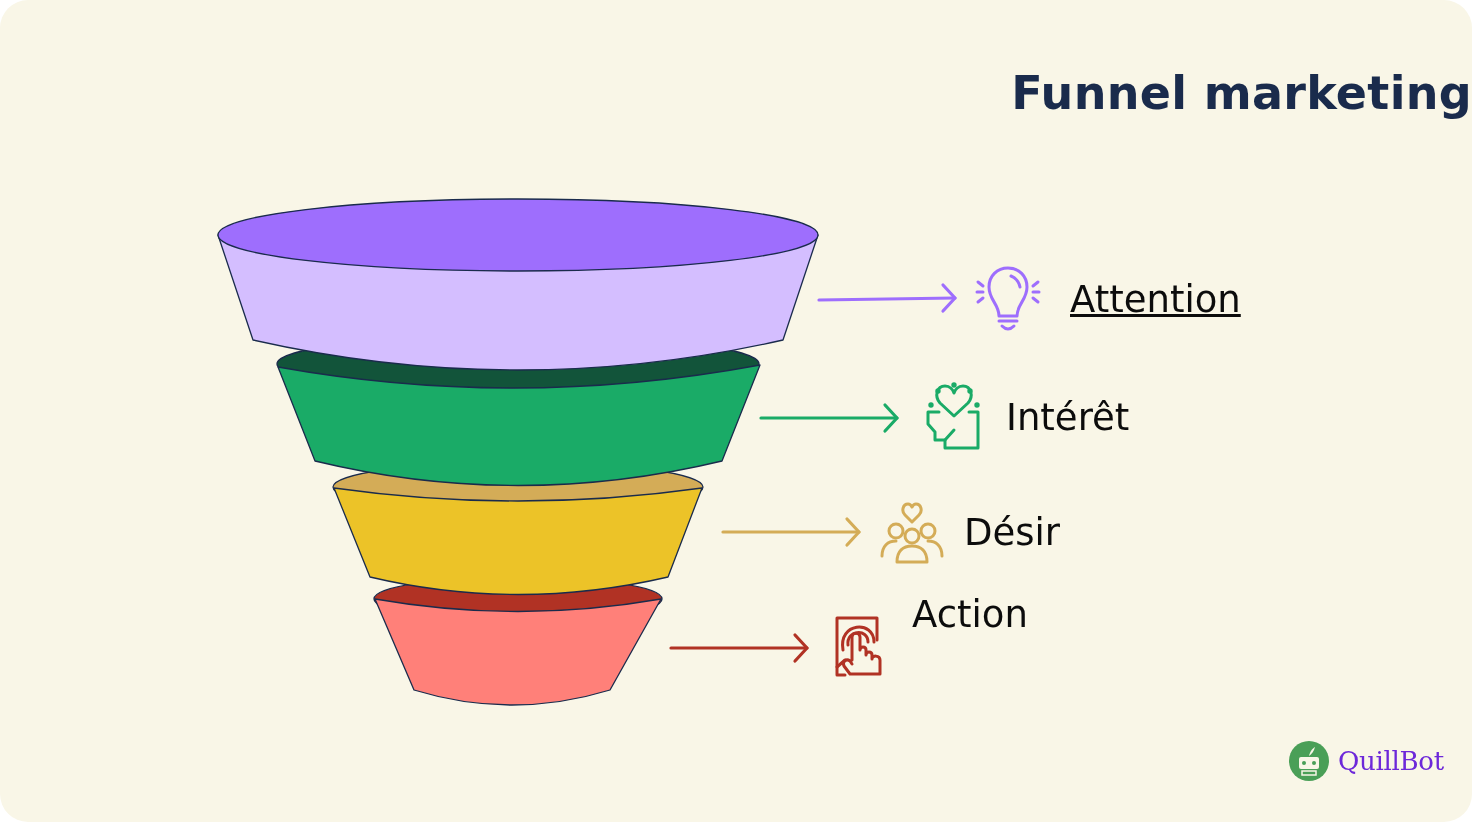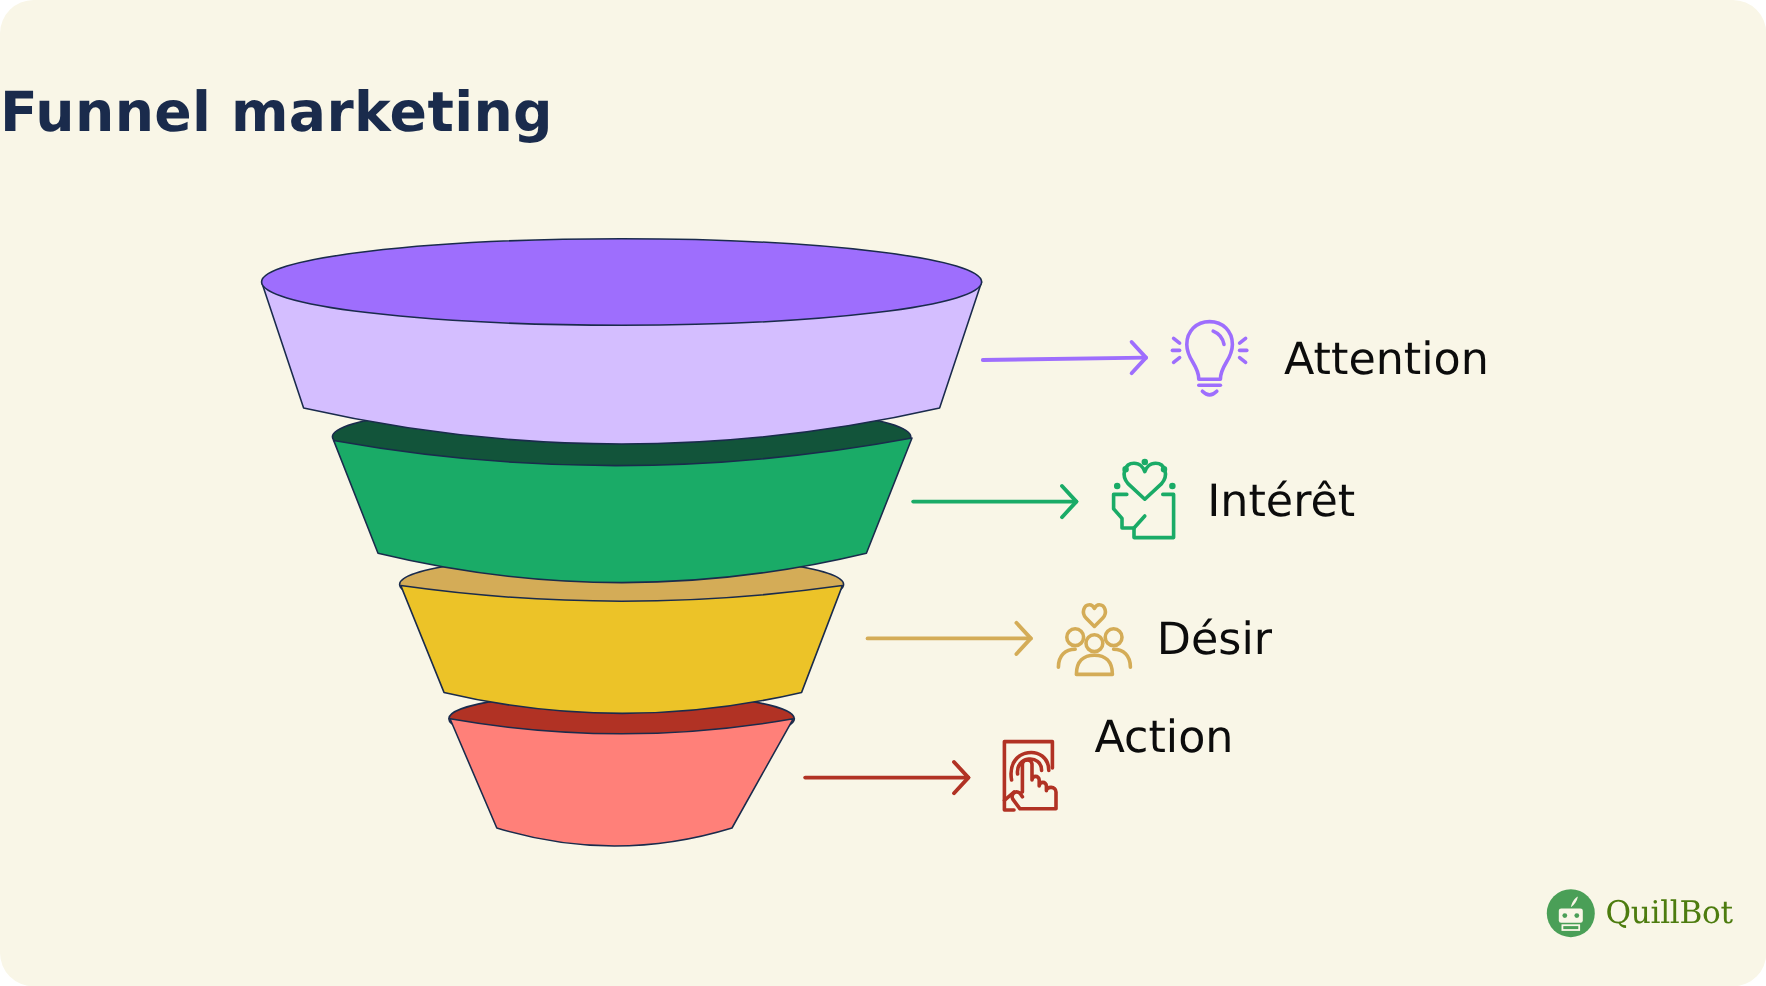--- a/index.html
+++ b/index.html
@@ -5,33 +5,33 @@
   html, body { margin: 0; padding: 0; }
   body {
     width: 1472px; height: 822px; background: #ffffff; position: relative; overflow: hidden;
     font-family: "DejaVu Sans", "Liberation Sans", sans-serif;
   }
   .card {
     position: absolute; left: 0; top: 0; width: 1472px; height: 822px;
     background: #f9f6e7; border-radius: 28px;
   }
   .title {
-    position: absolute; left: 0; top: 66px; width: 1472px; text-align: left;
+    position: absolute; left: 0; top: 66px; width: 1472px; text-align: right;
     font-size: 46px; font-weight: bold; color: #1a2b4c; letter-spacing: 0.3px;
   }
   svg.diagram { position: absolute; left: 0; top: 0; }
   .stage-label {
     position: absolute; font-size: 37px; color: #0c0c0c; white-space: nowrap;
     font-family: "DejaVu Sans", sans-serif; font-weight: 500;
   }
   .logo {
     position: absolute; left: 1288px; top: 740px; height: 42px; display: flex; align-items: center;
   }
   .logo-text {
-    font-family: "DejaVu Serif", "Liberation Serif", serif; font-size: 26px; color: #4d7c0f;
+    font-family: "DejaVu Serif", "Liberation Serif", serif; font-size: 26px; color: #6d28d9;
     margin-left: 8px; letter-spacing: -0.3px;
   }
 </style>
 </head>
 <body>
 
 <div class="card"></div>
 
 <div class="title">Funnel marketing</div>
 
@@ -117,21 +117,21 @@
     <g stroke="#b13224">
       <path d="M845,675 L837,675 L837,618 L877,618 L877,640"></path>
       <path d="M845,660 L837,667"></path>
       <path d="M848,645 C846,630 868,628 868,642"></path>
       <path d="M843,650 C838,622 874,620 874,642"></path>
       <path d="M852,660 L852,637 C852,632 860,632 860,637 L860,650 C860,646 866,646 866,650 L866,655 C866,651 872,651 872,655 L872,659 C872,655 880,655 880,660 L880,674 L850,674 L844,666 C842,662 846,658 850,661 L852,664"></path>
     </g>
   </g>
 </svg>
 
-<div class="stage-label" style="left:1070px; top:278px;">Attention</div>
+<div class="stage-label" style="left:1070px; top:278px;text-decoration:underline;">Attention</div>
 <div class="stage-label" style="left:1006px; top:396px;text-align:center;">Intérêt</div>
 <div class="stage-label" style="left:964px; top:511px;">Désir</div>
 <div class="stage-label" style="left:912px; top:593px;">Action</div>
 
 <div class="logo">
   <svg width="42" height="42" viewBox="0 0 42 42">
     <circle cx="21" cy="21" r="20" fill="#4a9f57"></circle>
     <rect x="11" y="17" width="20" height="12" rx="2" fill="#f9f6e7"></rect>
     <circle cx="16" cy="23" r="2" fill="#4a9f57"></circle>
     <circle cx="26" cy="23" r="2" fill="#4a9f57"></circle>

